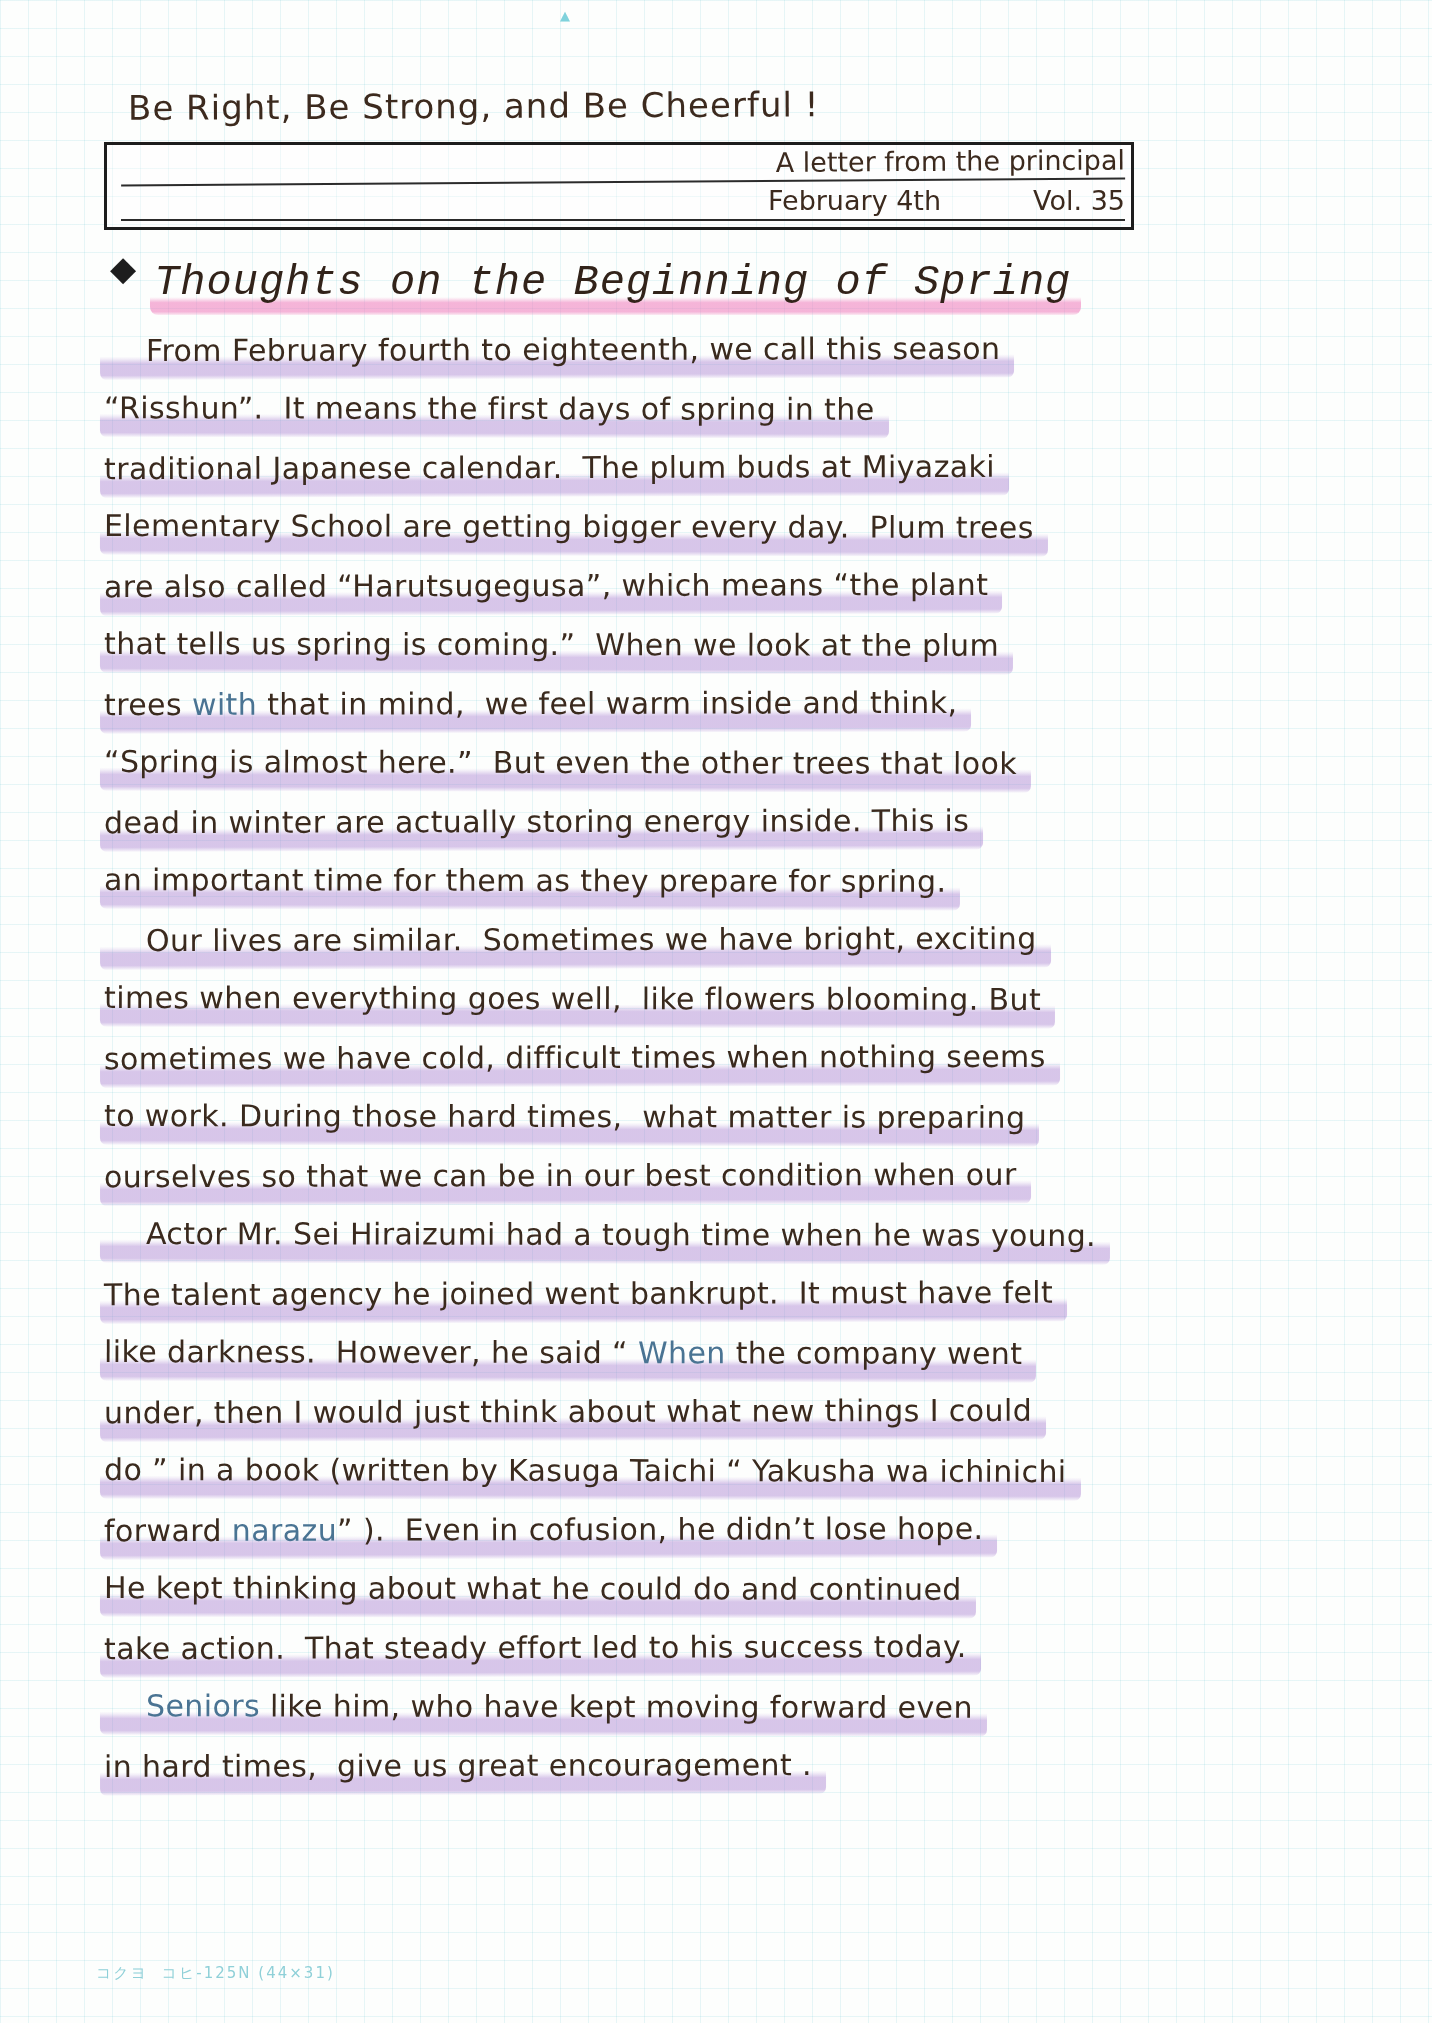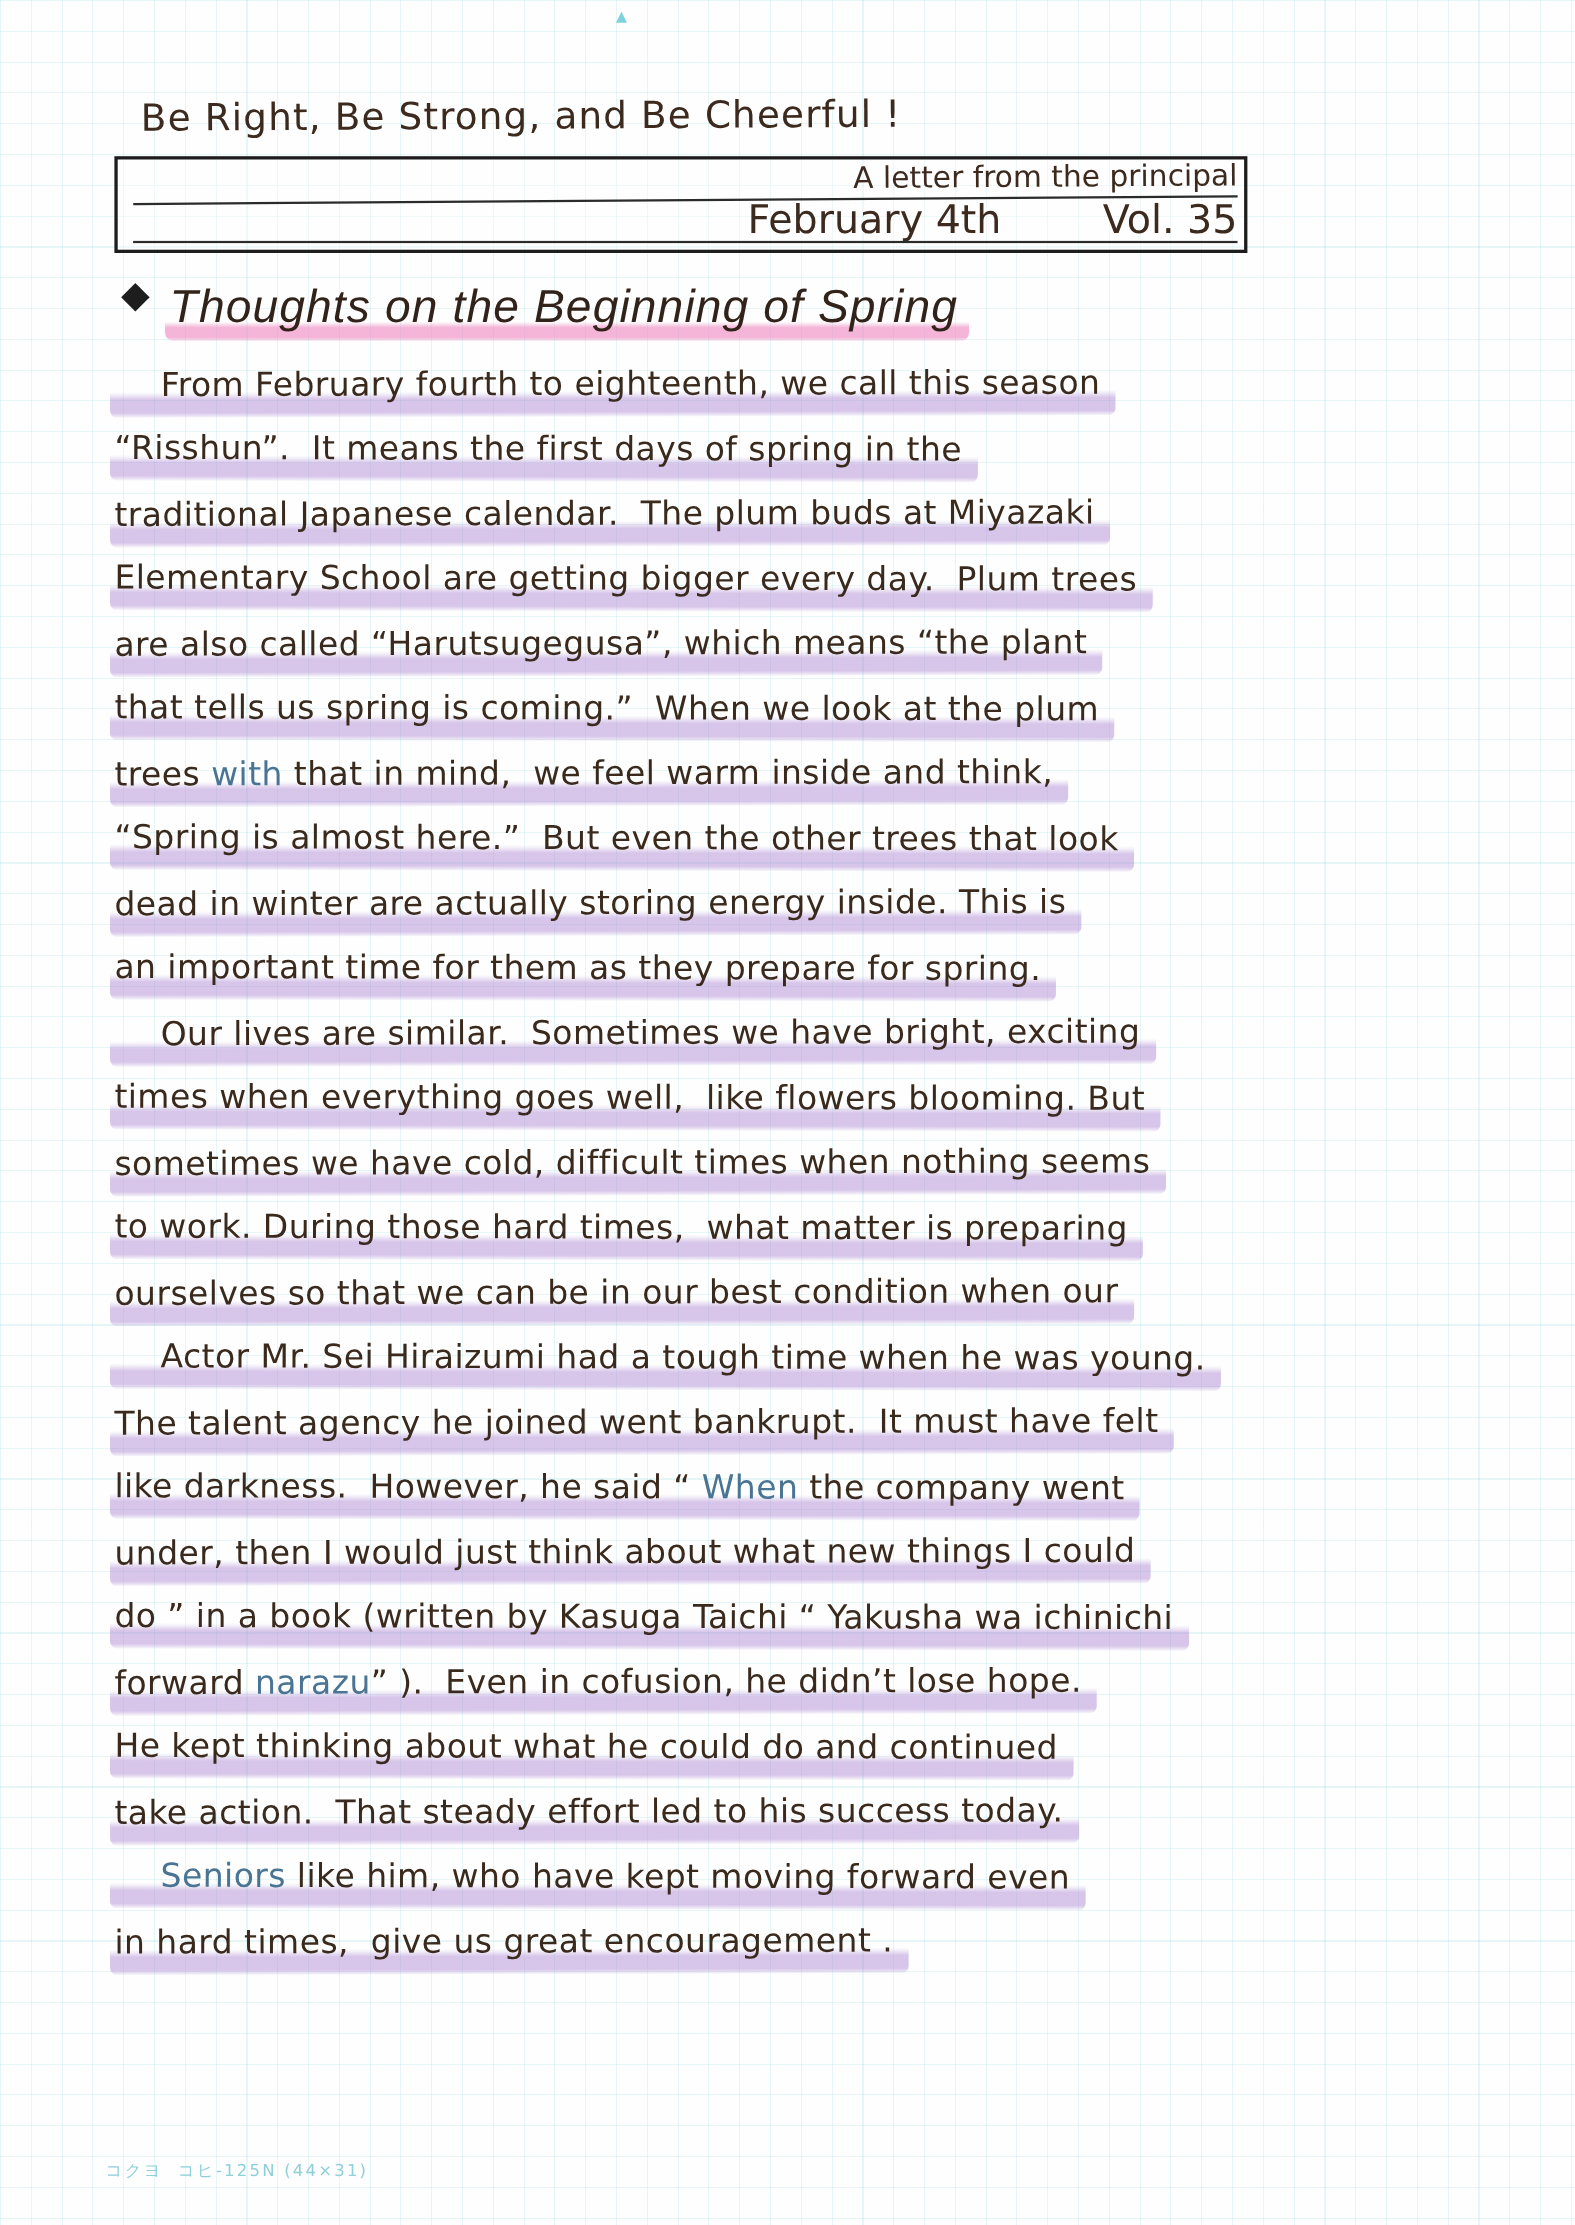--- a/index.html
+++ b/index.html
@@ -45,38 +45,38 @@
     color:#3c2a1e;
     display:flex;flex-direction:column;justify-content:flex-start;text-align:right;
   }
   .header-sub{
     font-size:27px;line-height:34px;
     border-bottom:2.5px solid #2b2b2b;
     white-space:nowrap;
     transform:rotate(-0.4deg);
   }
   .header-date-row{
-    font-size:36px;line-height:36px;
+    font-size:27px;line-height:36px;
     border-bottom:2.5px solid #2b2b2b;
     white-space:nowrap;
     padding-left:6px;
   }
   .header-vol{margin-left:92px;}
   .section-heading{
     position:absolute;left:110px;top:248px;
     white-space:nowrap;
   }
   .diamond{
     display:inline-block;
     font-size:34px;color:#1d1d1d;
     vertical-align:14px;
     margin-right:14px;
   }
   .heading-text{
-    font-family:Liberation Sans, sans-serif;
+    font-family:Liberation Mono, monospace;
     font-style:italic;
     font-size:42px;color:#32231a;
     letter-spacing:1px;
     padding:0 10px 8px 4px;
     background-image:linear-gradient(to bottom,
       transparent 68%,
       rgba(240,130,190,0.10) 70%,
       rgba(238,120,186,0.55) 78%,
       rgba(238,120,186,0.55) 94%,
       rgba(240,130,190,0.15) 100%);

